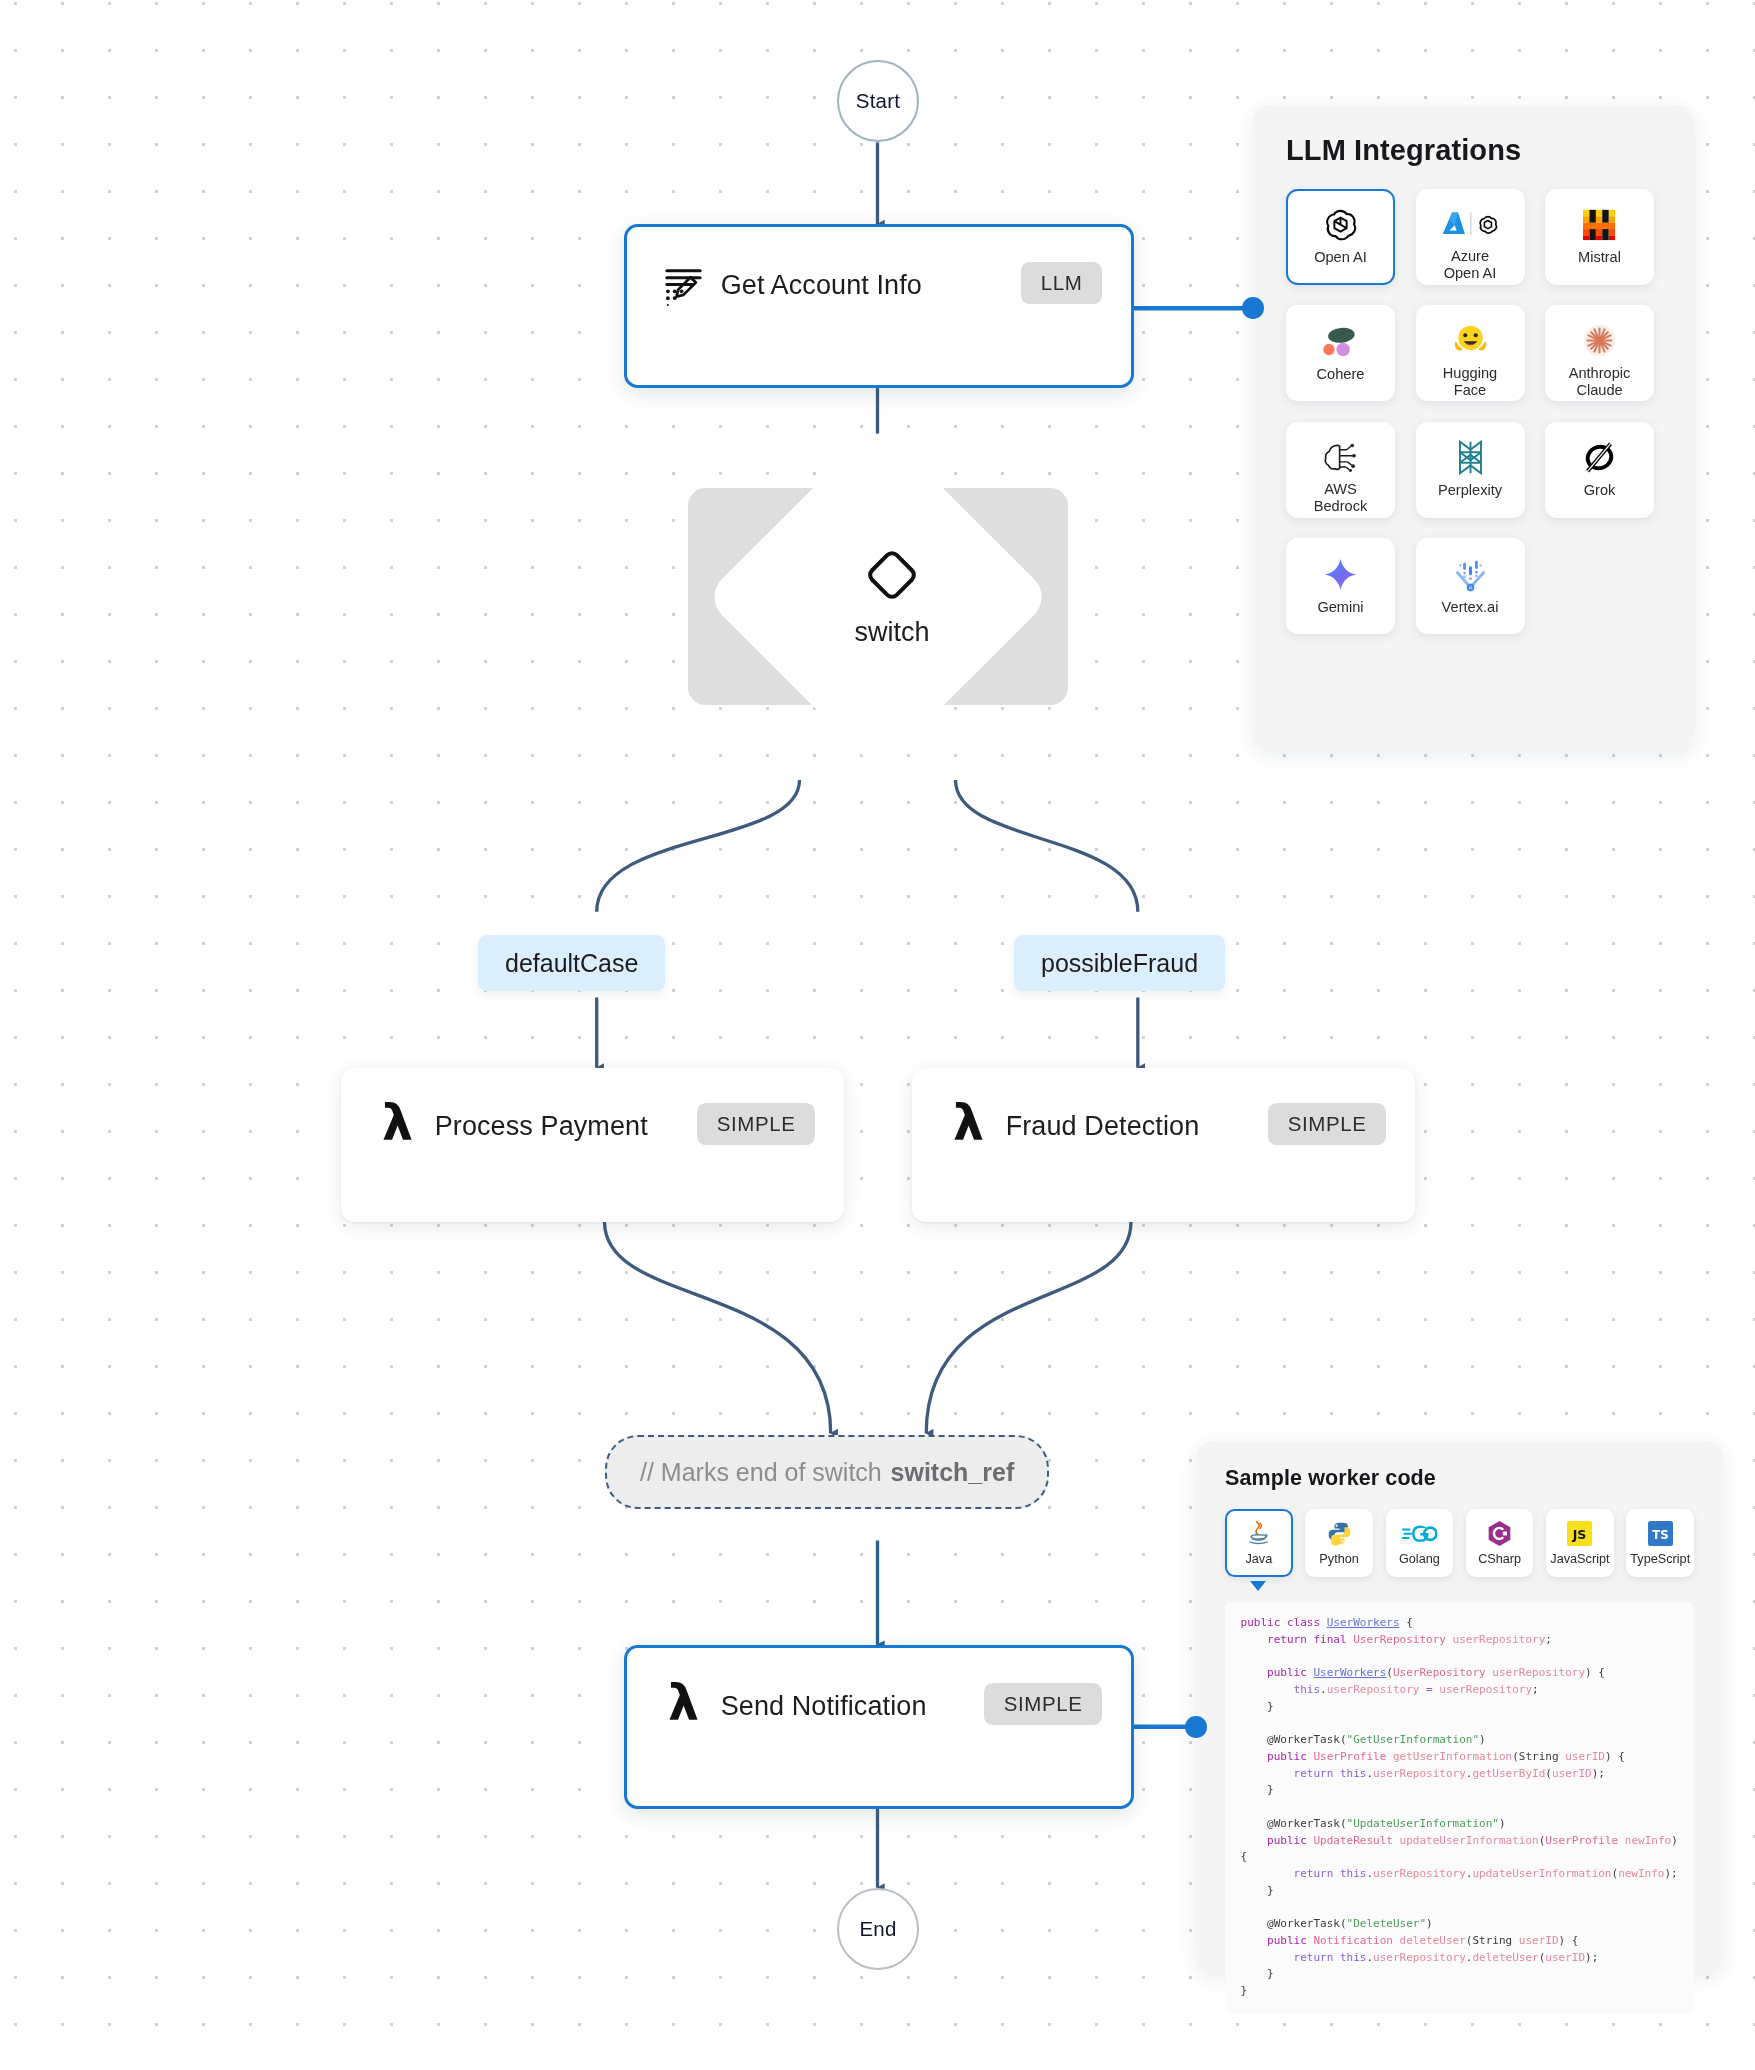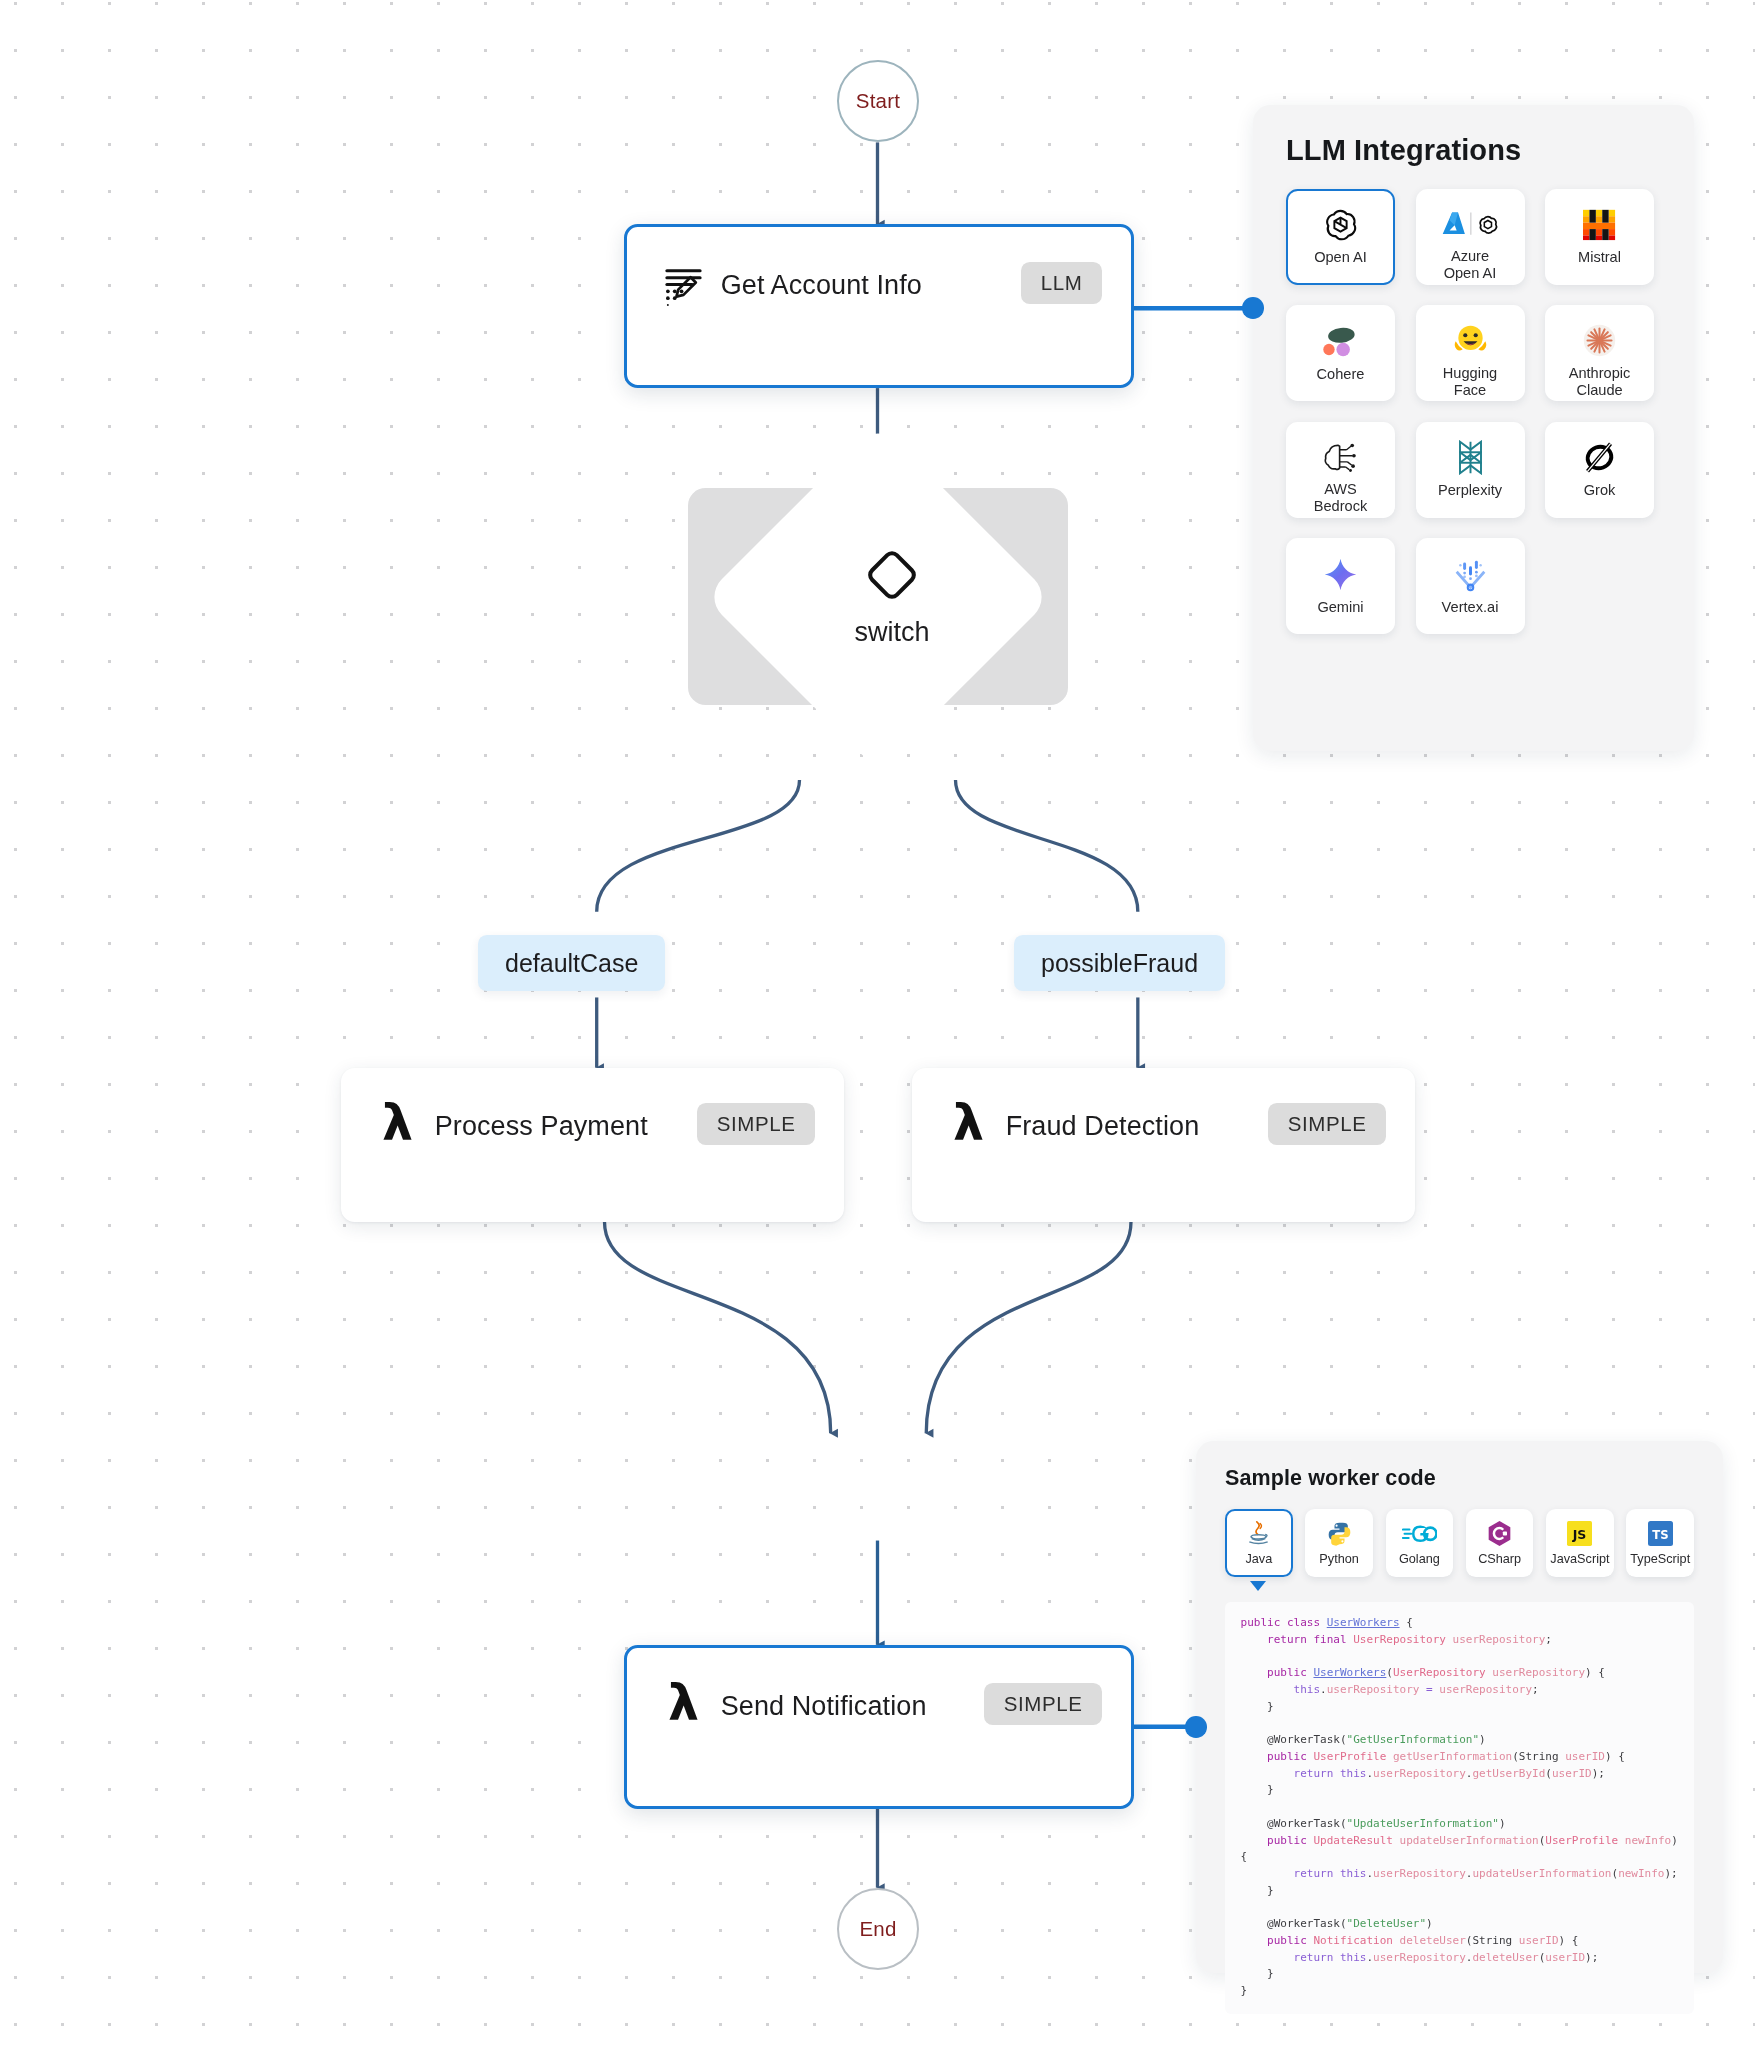--- a/index.html
+++ b/index.html
@@ -39,21 +39,21 @@
     z-index: 3;
   }
 
   .terminal {
     width: 82px; height: 82px;
     border-radius: 50%;
     border: 2.4px solid #9db4bd;
     background: #ffffff;
     display: flex; align-items: center; justify-content: center;
     font-size: 20.5px;
-    color: #7f1d1d;
+    color: #0f172a;
     letter-spacing: 0.2px;
   }
   .terminal.end { border-color: #b9bfc4; }
 
   .task-card {
     background: #ffffff;
     border-radius: 13.7px;
     box-shadow: 0 4.9px 17.6px rgba(25,45,70,.10), 0 1px 2.9px rgba(25,45,70,.07);
     display: flex;
     align-items: flex-start;
@@ -365,20 +365,26 @@
   <div class="node" style="left:912px; top:1068px;">
     <div class="task-card" style="width:503px; height:154px;">
       <span class="task-icon">
         <span class="lambda-glyph">λ</span>
       </span>
       <span class="task-title">Fraud Detection</span>
       <span class="task-badge">SIMPLE</span>
     </div>
   </div>
 
+  <div class="node" style="left:605px; top:1435px;">
+    <div class="endswitch">
+      <span>// Marks end of switch</span>
+      <b>switch_ref</b>
+    </div>
+  </div>
 
   <div class="node" style="left:624px; top:1645px;">
     <div class="task-card selected" style="width:510px; height:164px;">
       <span class="task-icon">
         <span class="lambda-glyph">λ</span>
       </span>
       <span class="task-title">Send Notification</span>
       <span class="task-badge">SIMPLE</span>
     </div>
   </div>

